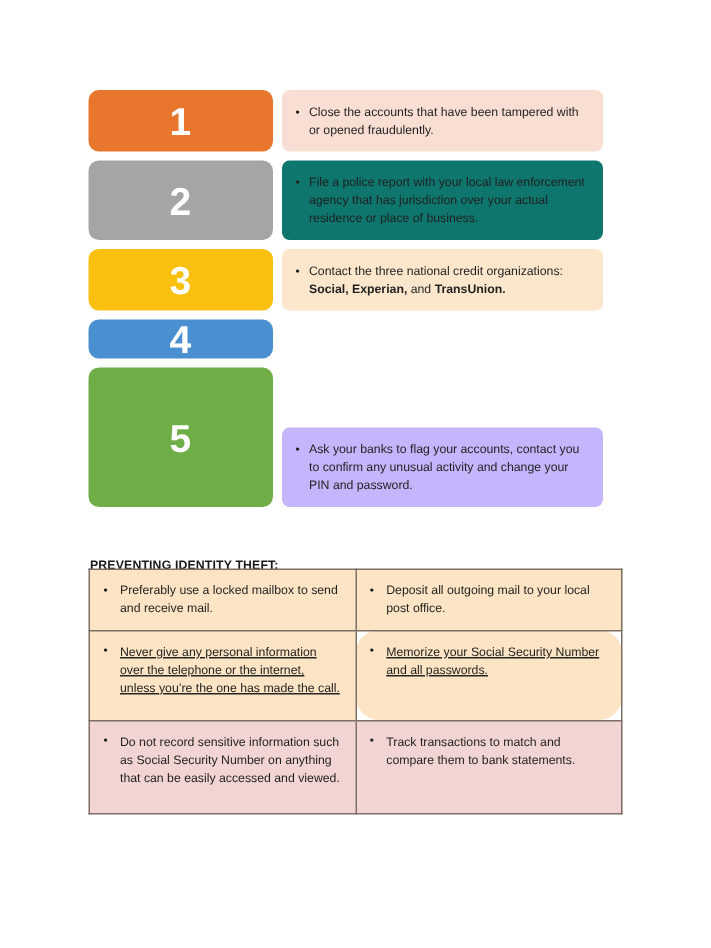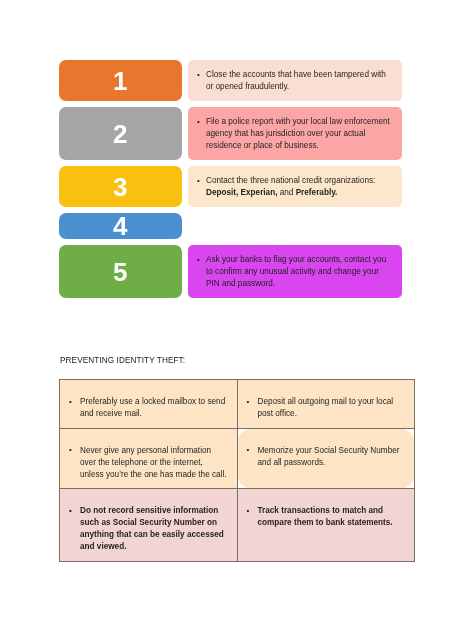--- a/index.html
+++ b/index.html
@@ -84,41 +84,41 @@
     font-size: 8px;
     color: #1f1f1f;
   }
 
   .b { font-weight: bold; }
 
   
   .section-heading {
     position: absolute;
     left: 60px;
-    top: 356px;
+    top: 372px;
     font-size: 8.2px;
-    font-weight: normal;
+    font-weight: bold;
     letter-spacing: 0.1px;
     color: #1a1a1a;
   }
 
   
   .tips-table {
     position: absolute;
     left: 59px;
     top: 379px;
     width: 356px;
     border-collapse: collapse;
     table-layout: fixed;
   }
 
   .tips-table td {
     border: 1px solid #7d6e64;
     vertical-align: top;
-    padding: 16px 8px 8px 6px;
+    padding: 8px 8px 8px 6px;
     width: 50%;
   }
 
   .tips-table ul {
     margin: 0;
     padding: 0 0 0 14px;
     list-style: none;
   }
 
   .tips-table li {
@@ -131,64 +131,64 @@
   .tips-table li::before {
     content: "\2022";
     position: absolute;
     left: -11px;
     top: -0.5px;
     font-size: 8px;
     color: #1f1f1f;
   }
 
   .row-h1 { height: 40px; }
-  .row-h2 { height: 60px; }
-  .row-h3 { height: 70px; font-weight: bold; }
+  .row-h2 { height: 60px; text-decoration: underline; }
+  .row-h3 { height: 62px; }
 </style>
 </head>
 <body>
 
 <div class="page">
 
   <div class="steps">
       <div class="step-row">
         <div class="step-badge" style="background: rgb(232, 118, 44);">1</div>
         <div class="step-gap"></div>
         <div class="step-panel" style="background: rgb(249, 222, 211);">
           <ul>
             <li><span>Close the accounts that have been tampered with or opened fraudulently.</span></li>
           </ul>
         </div>
       </div>
       <div class="step-row">
         <div class="step-badge" style="background: rgb(165, 165, 165);">2</div>
         <div class="step-gap"></div>
-        <div class="step-panel" style="background: #fca5a5;">
+        <div class="step-panel" style="background: #0f766e;">
           <ul>
             <li><span>File a police report with your local law enforcement agency that has jurisdiction over your actual residence or place of business.</span></li>
           </ul>
         </div>
       </div>
       <div class="step-row">
         <div class="step-badge" style="background: rgb(250, 192, 15);">3</div>
         <div class="step-gap"></div>
         <div class="step-panel" style="background: rgb(252, 231, 204);">
           <ul>
-            <li><span>Contact the three national credit organizations: </span><span class="b">Deposit, Experian,</span><span> and </span><span class="b">Preferably.</span></li>
+            <li><span>Contact the three national credit organizations: </span><span class="b">Social, Experian,</span><span> and </span><span class="b">TransUnion.</span></li>
           </ul>
         </div>
       </div>
       <div class="step-row">
         <div class="step-badge" style="background: rgb(74, 144, 208);">4</div>
         <div class="step-gap"></div>
       </div>
       <div class="step-row">
         <div class="step-badge" style="background: rgb(111, 173, 70);">5</div>
         <div class="step-gap"></div>
-        <div class="step-panel" style="background: #d946ef;">
+        <div class="step-panel" style="background: #c4b5fd; margin-top: 40px;">
           <ul>
             <li><span>Ask your banks to flag your accounts, contact you to confirm any unusual activity and change your PIN and password.</span></li>
           </ul>
         </div>
       </div>
     </div>
 
   <div class="section-heading">PREVENTING IDENTITY THEFT:</div>
 
   <table class="tips-table">

